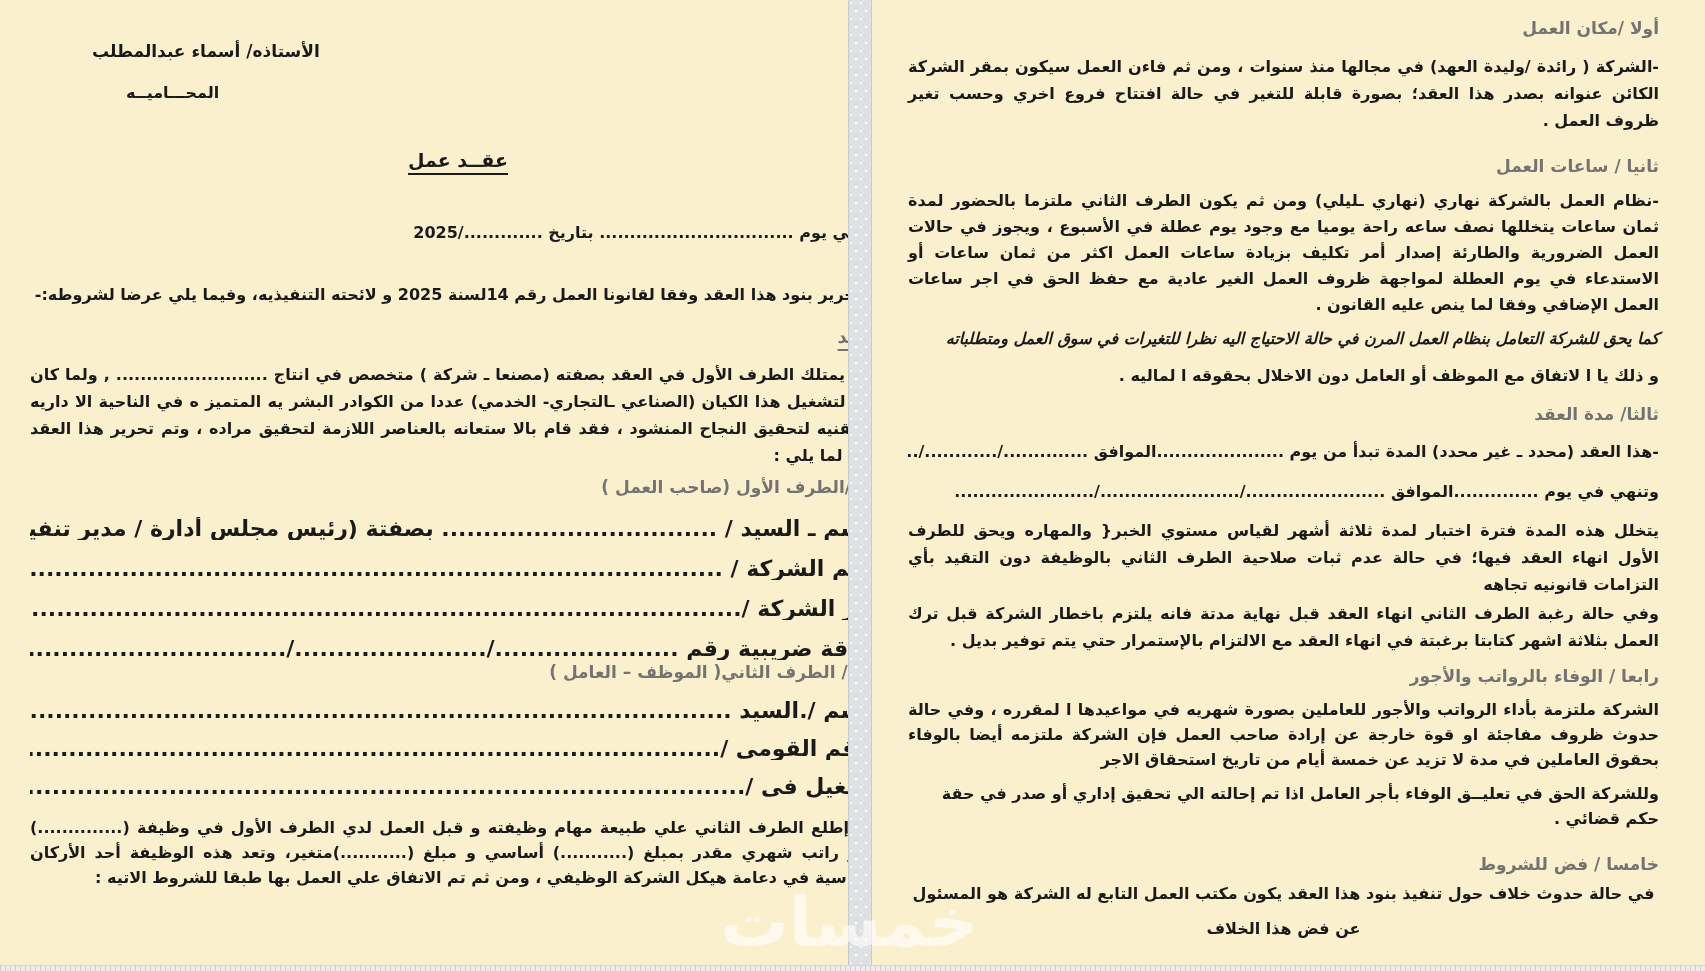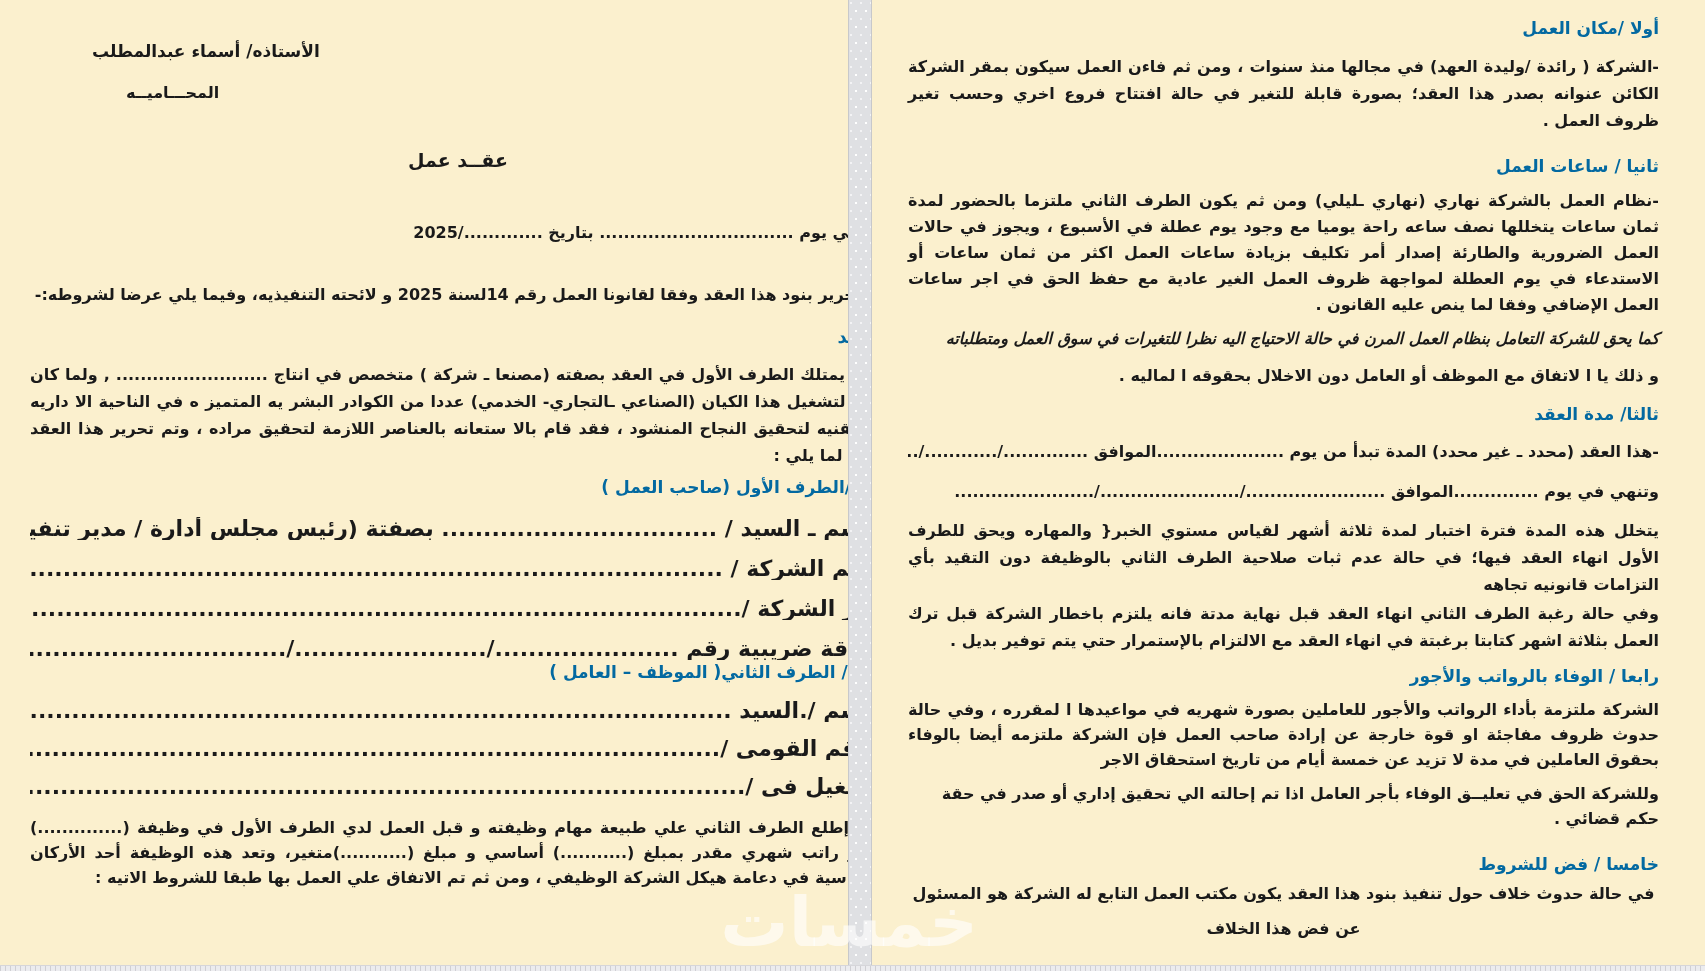--- a/index.html
+++ b/index.html
@@ -46,27 +46,27 @@
     left:728px;top:888px;
     width:250px;
     font-size:68px;
     line-height:70px;
     color:rgba(255,255,255,0.62);
     z-index:5;
     text-align:center;
     letter-spacing:2px;
     pointer-events:none;
   }
-  .h-blue{color:#0369a1;font-size:17px;line-height:24px;}
+  .h-blue{color:#737373;font-size:17px;line-height:24px;}
   .t-body{font-size:16px;}
   .just{text-align:justify;text-justify:inter-word;}
   .tl{text-align:left;}
   .tr{text-align:right;}
   .center{text-align:center;}
-  .uline{text-underline-offset:6px;text-decoration-thickness:2px;}
+  .uline{text-decoration:underline;text-underline-offset:6px;text-decoration-thickness:2px;}
   .field{font-size:22px;line-height:23px;white-space:nowrap;overflow:hidden;}
   .nowrap{white-space:nowrap;overflow:hidden;}
 </style>
 </head>
 <body>
 
 <div class="canvas">
 
   <div class="page page-left">
     <div class="tl" style="margin-top:40px;padding-left:62px;font-size:17px;line-height:22px;direction:ltr;">الأستاذه/ أسماء عبدالمطلب</div>

